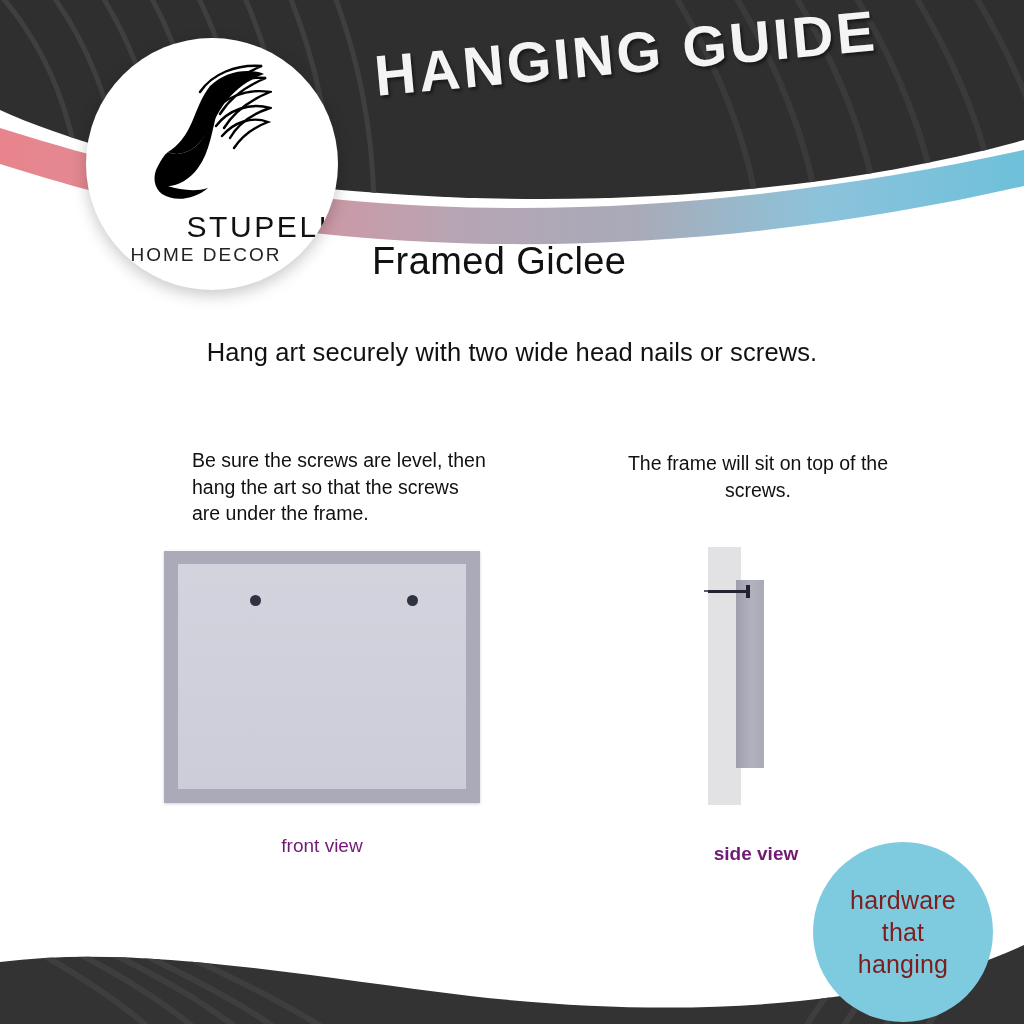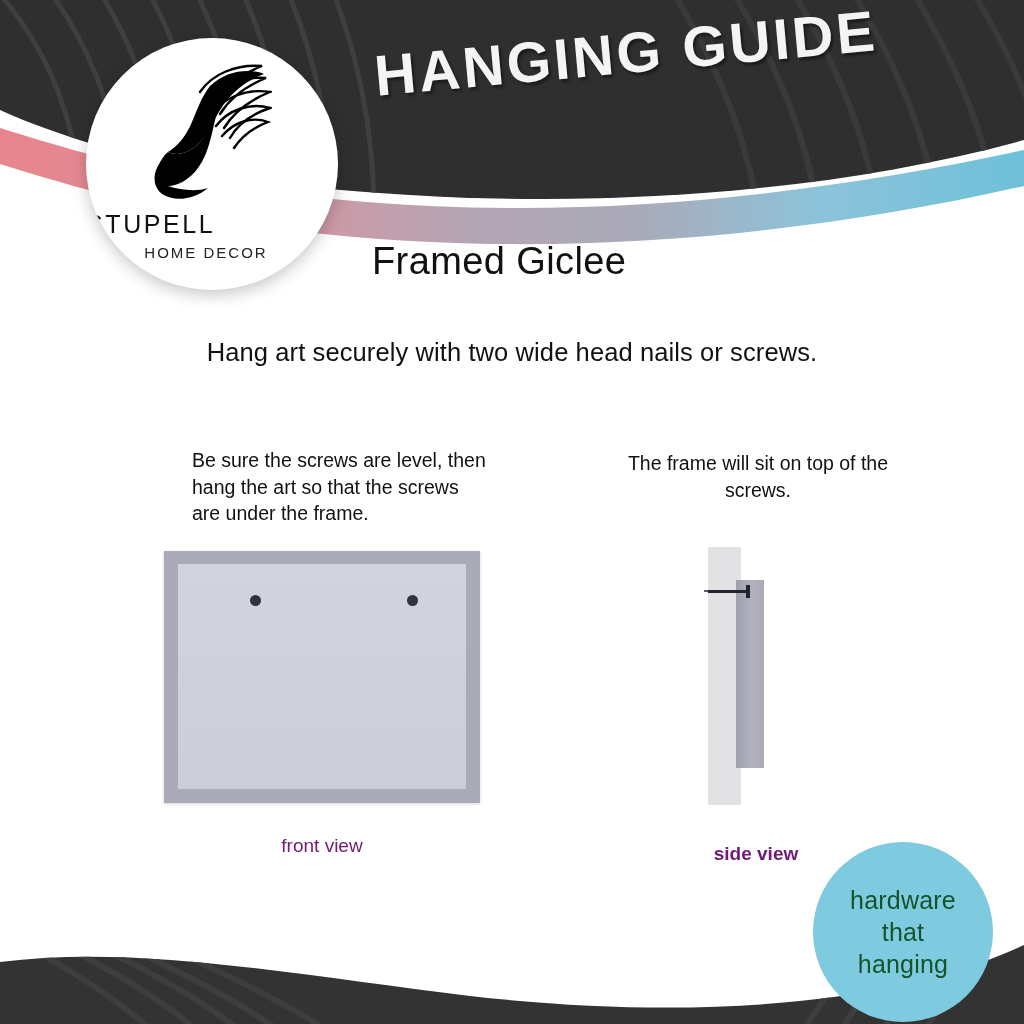--- a/index.html
+++ b/index.html
@@ -28,28 +28,28 @@
 
   
   #logo-badge{
     position:absolute;left:86px;top:38px;width:252px;height:252px;
     border-radius:50%;background:#ffffff;
     box-shadow:0 5px 16px rgba(0,0,0,.22);
     overflow:hidden;
   }
   #logo-mark{position:absolute;left:50%;top:22px;transform:translateX(-50%);}
   #logo-name{
-    position:absolute;left:0;right:0;top:172px;text-align:left;
-    font-family:"Liberation Sans", sans-serif;
-    font-size:25px;letter-spacing:2.6px;color:#111;font-weight:400;
+    position:absolute;left:0;right:0;top:172px;text-align:right;
+    font-family:"Liberation Sans", sans-serif;
+    font-size:30px;letter-spacing:2.6px;color:#111;font-weight:400;
   }
   #logo-sub{
     position:absolute;left:0;right:12px;top:206px;text-align:center;
     font-family:"Liberation Sans", sans-serif;
-    font-size:15px;letter-spacing:2.0px;color:#222;font-weight:400;
+    font-size:19px;letter-spacing:2.0px;color:#222;font-weight:400;
   }
 
   
   #product-type{
     position:absolute;left:372px;top:240px;
     font-family:"Liberation Sans", sans-serif;
     font-size:38px;color:#111;letter-spacing:.4px;font-weight:400;
   }
   #lead-line{
     position:absolute;left:0;right:0;top:338px;text-align:center;
@@ -113,21 +113,21 @@
     background:#585c6b;
   }
 
   
   #badge-circle{
     position:absolute;left:813px;top:842px;width:180px;height:180px;
     border-radius:50%;background:#7ecbe0;
     display:flex;flex-direction:column;align-items:center;justify-content:center;
   }
   #badge-circle span{
-    display:block;text-align:center;color:#14532d;
+    display:block;text-align:center;color:#7f1d1d;
     font-family:"Liberation Sans", sans-serif;
     font-size:25px;line-height:32px;font-weight:400;letter-spacing:.2px;
   }
 </style>
 </head>
 <body>
 
 <div id="page">
 
   <svg class="layer" viewBox="0 0 1024 1024" width="1024" height="1024" preserveAspectRatio="none">

